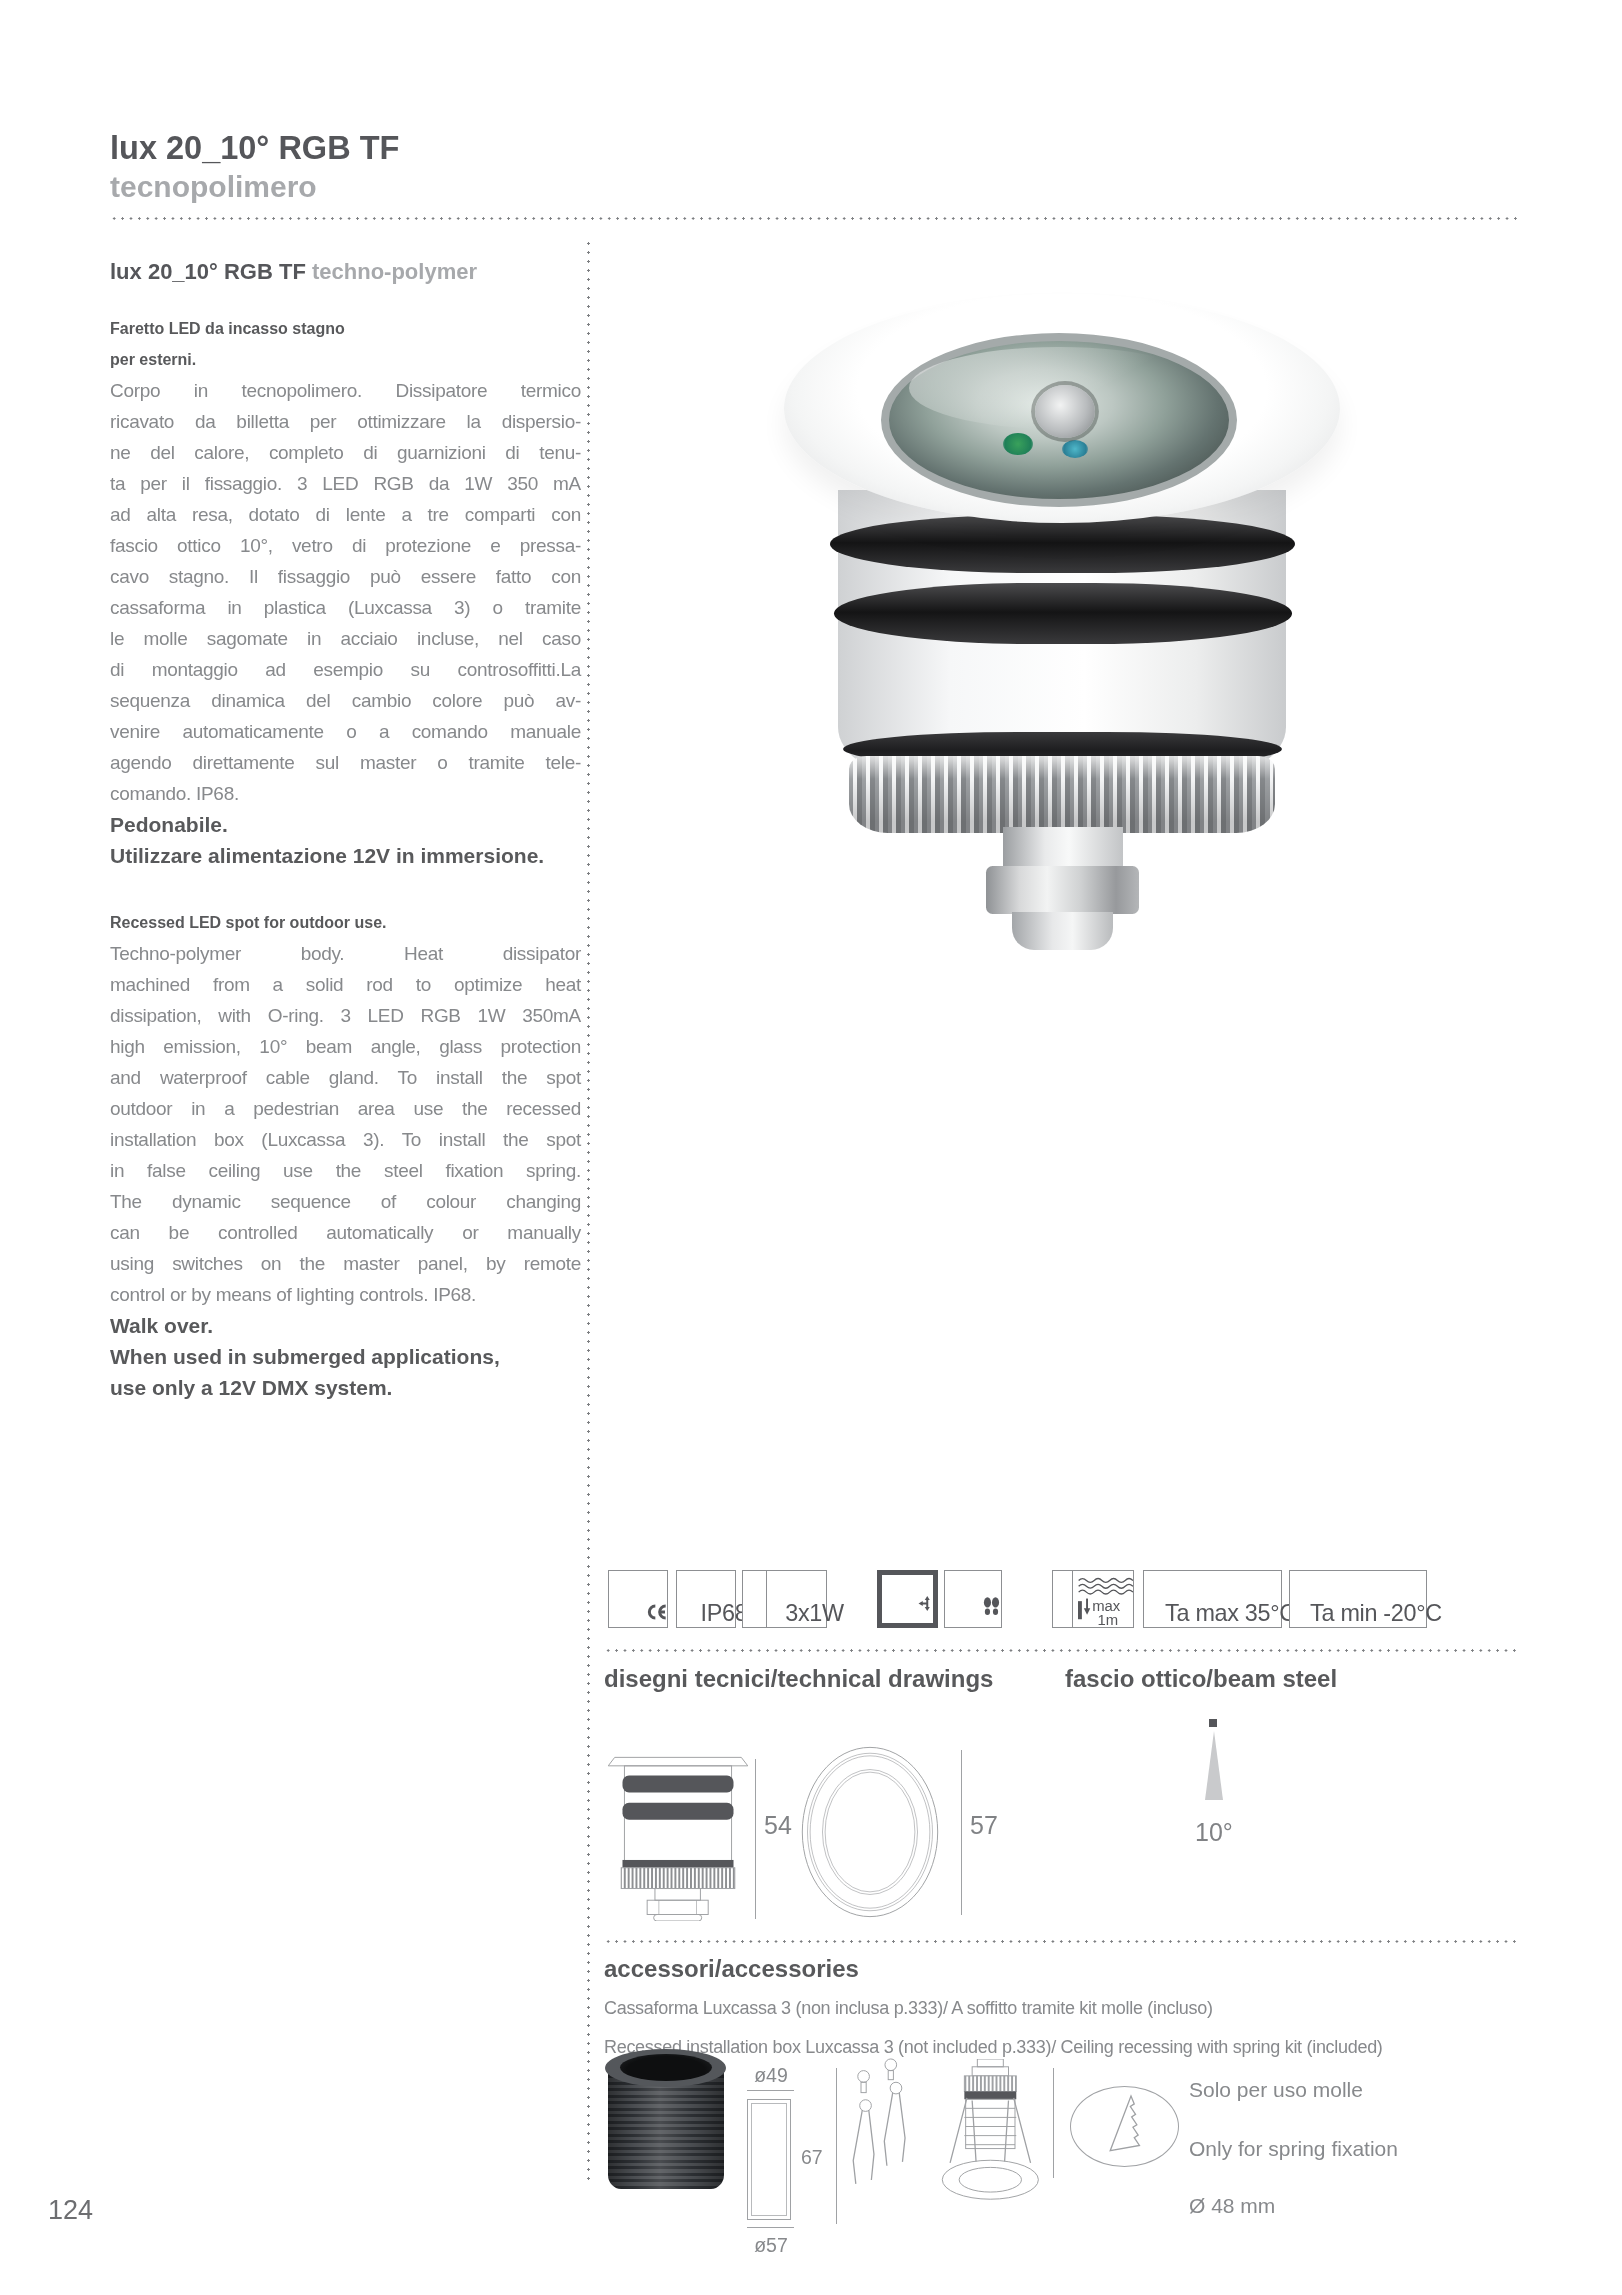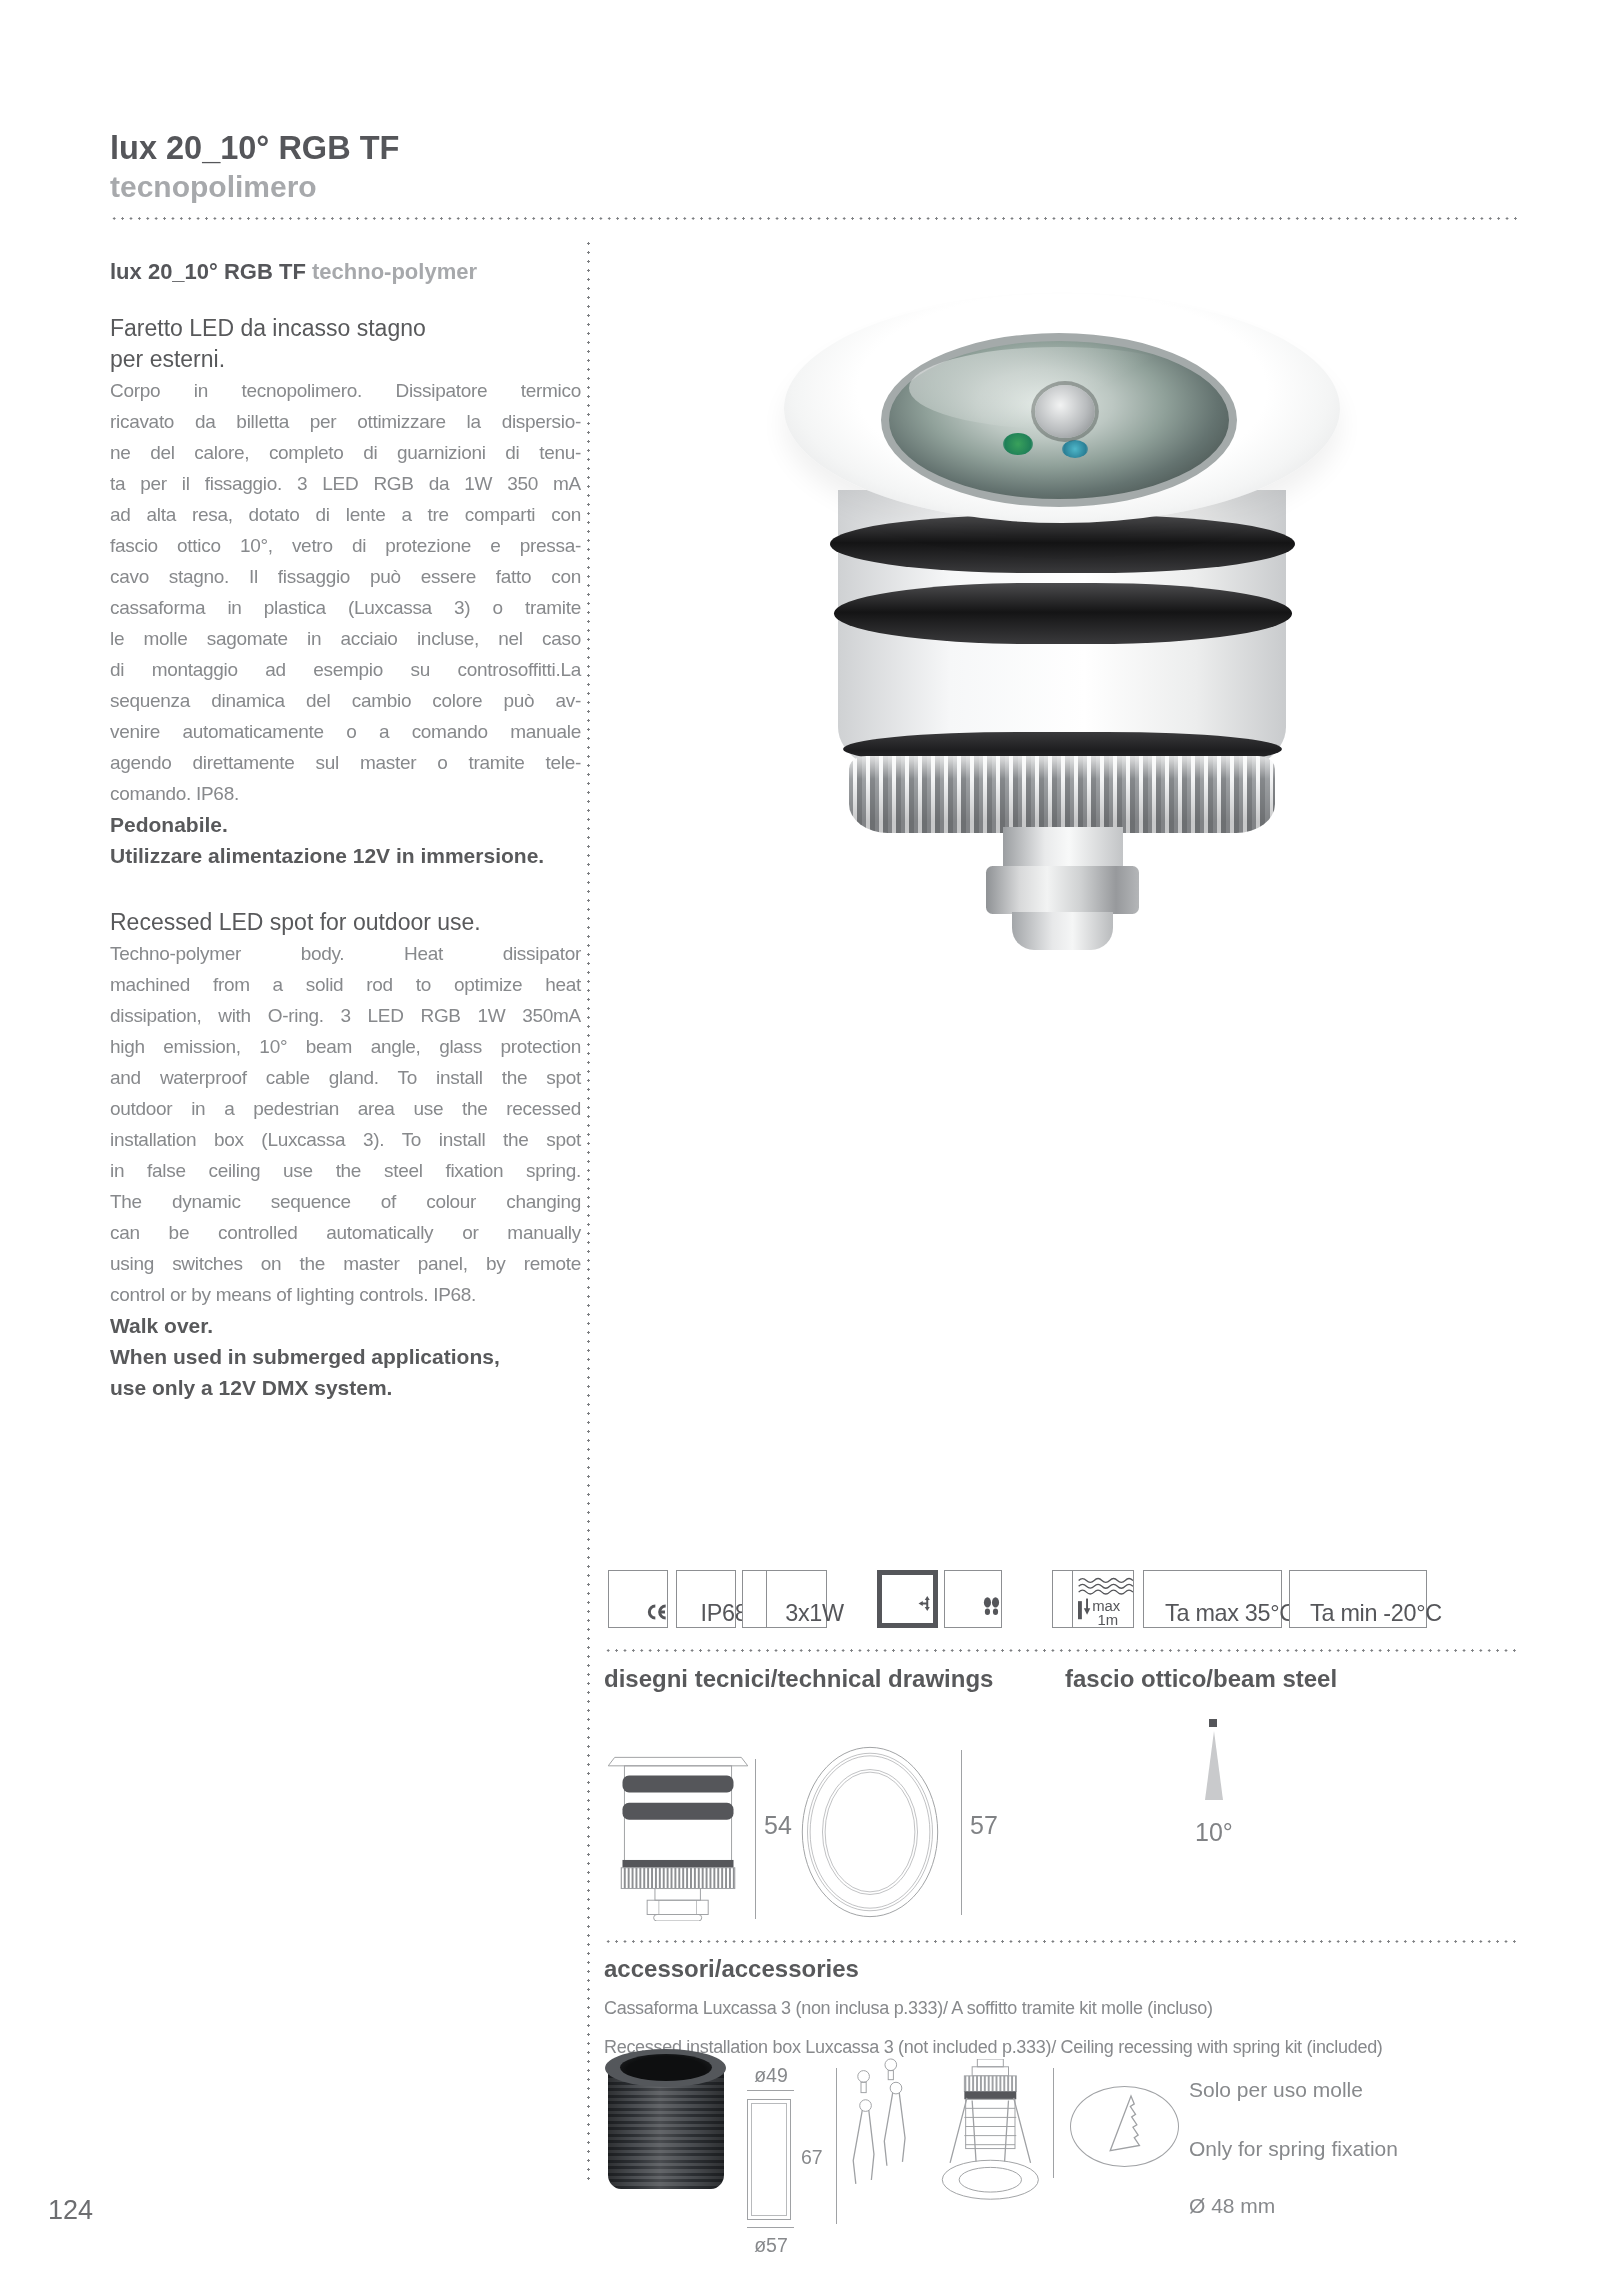--- a/index.html
+++ b/index.html
@@ -16,21 +16,21 @@
     background-size:8.4px 3.2px; background-repeat:repeat-x; }
   .vrule { position:absolute; width:3.2px;
     background-image:radial-gradient(circle, #7d7f82 1.2px, rgba(0,0,0,0) 1.3px);
     background-size:3.2px 9px; background-repeat:repeat-y; }
   .thinline { position:absolute; background:#a0a2a5; }
   .prod-head { position:absolute; left:110px; top:259px; font-size:22px; font-weight:bold; }
   .prod-head .lite { color:#a7a9ac; }
 
   
   .left-col { position:absolute; left:110px; top:313px; width:471px; }
-  .blk-head { font-size:23px; line-height:31px; font-weight:normal; color:#58595b; }
+  .blk-head { font-size:16px; line-height:31px; font-weight:bold; color:#58595b; }
   .jlines { font-size:19px; line-height:31px; color:#87898c; letter-spacing:-0.3px; }
   .jlines > div { text-align:justify; text-align-last:justify; width:100%; }
   .jlines > div:last-child { text-align:justify; text-align-last:left; }
   .bold-line { font-size:21px; line-height:31px; font-weight:bold; color:#58595b; }
   .gap { height:36px; }
 
   
   .photo { position:absolute; left:757px; top:276px; width:611px; height:650px; }
   .photo div { position:absolute; }
   .ph-body { left:81px; top:214px; width:448px; height:289px;

